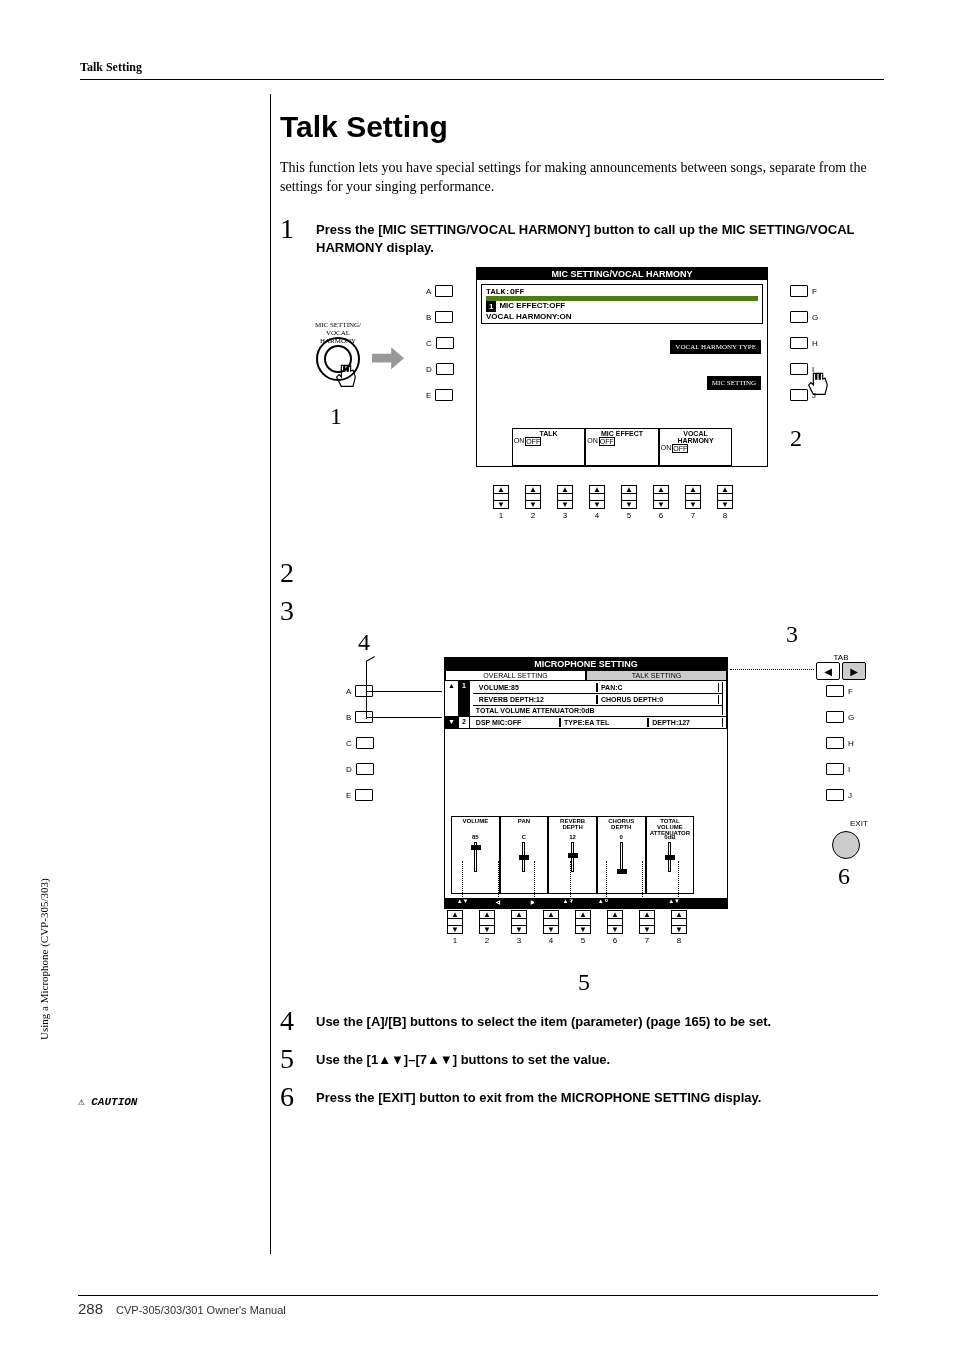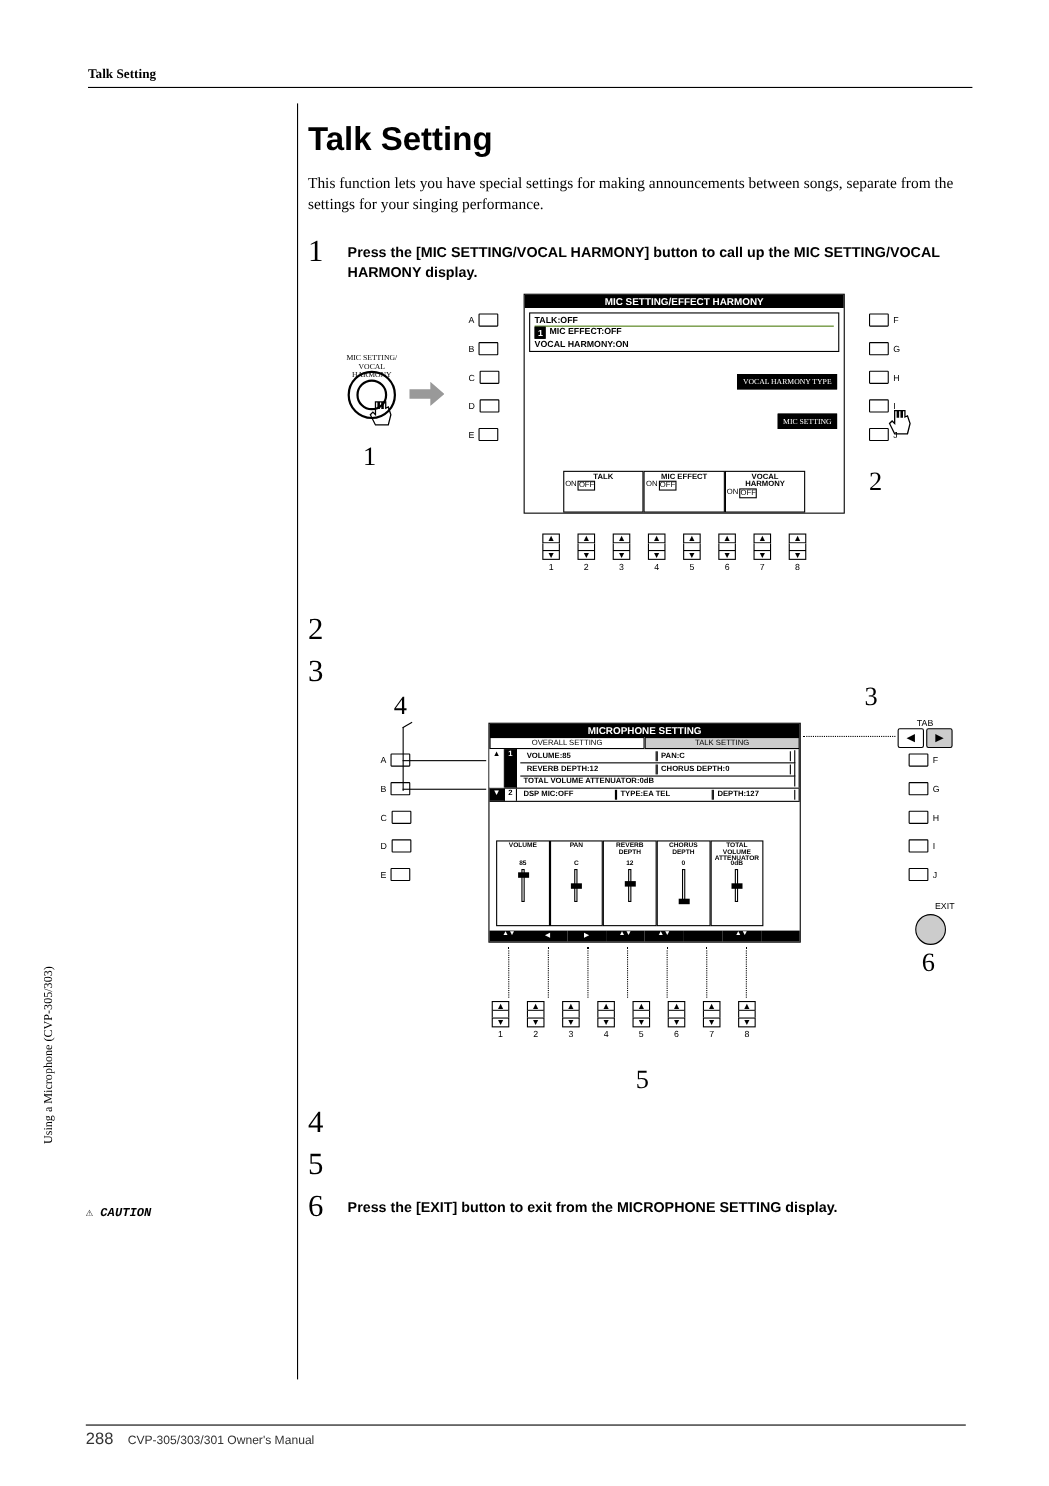--- a/index.html
+++ b/index.html
@@ -86,21 +86,21 @@
   .updn .m{width:16px;height:6px;border:1px solid #000;border-top:none;border-bottom:none;background:#fff;}
   .updn .n{font-size:8px;font-family:Arial;margin-top:2px;}
   .hand{position:absolute;width:28px;height:28px;}
   .hand svg{width:100%;height:100%;}
   .callout-num{font-size:24px;font-family:Georgia;position:absolute;}
   
   .fig2-wrap{position:relative;width:540px;height:360px;margin-left:10px;}
   .fig2-lbtns{position:absolute;left:20px;top:50px;}
   .fig2-rbtns{position:absolute;left:500px;top:50px;}
   .fig2-btn-line{position:absolute;border-top:1px solid #000;height:1px;}
-  .screen2{position:absolute;left:118px;top:22px;width:284px;height:200px;border:1px solid #000;}
+  .screen2{position:absolute;left:118px;top:22px;width:284px;height:252px;border:1px solid #000;}
   .screen2-title{background:#000;color:#fff;text-align:center;font-size:9px;font-family:Arial;font-weight:bold;padding:1px;}
   .screen2-tabs{display:flex;font-size:7px;font-family:Arial;}
   .screen2-tabs div{flex:1;text-align:center;border:1px solid #000;padding:1px;}
   .screen2-tabs .active{background:#ccc;}
   .screen2-rows{font-size:7px;font-family:Arial;font-weight:bold;}
   .screen2-row{display:flex;border-bottom:1px solid #000;}
   .screen2-row div{padding:1px 3px;border-right:1px solid #000;}
   .screen2-sliders{position:absolute;bottom:14px;left:6px;right:6px;height:78px;display:flex;font-size:6px;font-family:Arial;}
   .sl-cell{flex:1;text-align:center;border:1px solid #000;padding:1px;}
   .sl-track{width:3px;height:30px;background:#fff;border:1px solid #000;margin:2px auto;position:relative;}
@@ -213,24 +213,24 @@
             <div class="sbtn" style="margin: 0px;"></div>
             <span style="font-size: 8px; font-family: Arial;">I</span>
           </div>
           <div style="display: flex; align-items: center; gap: 4px; margin-bottom: 14px;">
             <div class="sbtn" style="margin: 0px;"></div>
             <span style="font-size: 8px; font-family: Arial;">J</span>
           </div>
         </div>
 
       <div class="screen1">
-        <div class="screen1-title">MIC SETTING/EFFECT HARMONY</div>
+        <div class="screen1-title">MIC SETTING/VOCAL HARMONY</div>
         <div class="screen1-body">
           <div class="screen1-box">
-            <div style="border-bottom:1px solid #4d7c0f;">TALK:OFF</div>
+            <div style="border-bottom:5px solid #4d7c0f;font-family:Liberation Mono, monospace;">TALK:OFF</div>
             <div style="display:flex;">
                 <span style="border:1px solid #000;background:#000;color:#fff;padding:0 2px;margin-right:3px;">1</span>
                 <span>MIC EFFECT:OFF</span>
               </div>
             <div>VOCAL HARMONY:ON</div>
           </div>
         </div>
         <div class="screen1-rbtn" style="top:72px;">VOCAL HARMONY
 TYPE</div>
         <div class="screen1-rbtn" style="top:108px;">MIC SETTING</div>
@@ -544,23 +544,25 @@
             <div class="t">▼</div>
             <div class="n">8</div>
           </div>
         </div>
       <div class="callout-num" style="left:252px;top:334px;">5</div>
     </div>
   </div>
 
   <div class="step">
     <div class="step-num">4</div>
+    <div class="step-text">Use the [A]/[B] buttons to select the item (parameter) (page 165) to be set.</div>
   </div>
   <div class="step">
     <div class="step-num">5</div>
+    <div class="step-text">Use the [1▲▼]–[7▲▼] buttons to set the value.</div>
   </div>
   <div class="step">
     <div class="step-num">6</div>
     <div class="step-text">Press the [EXIT] button to exit from the MICROPHONE SETTING display.</div>
   </div>
 </div>
 
 <div class="side-text">Using a Microphone (CVP-305/303)</div>
 
 <div class="caution-block">

